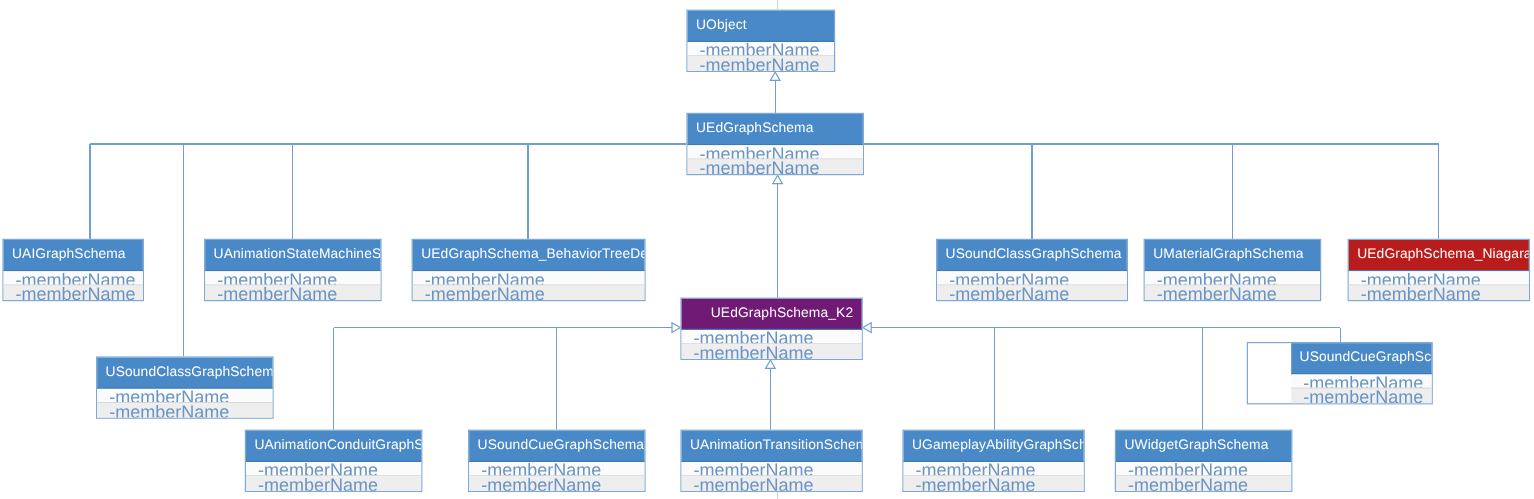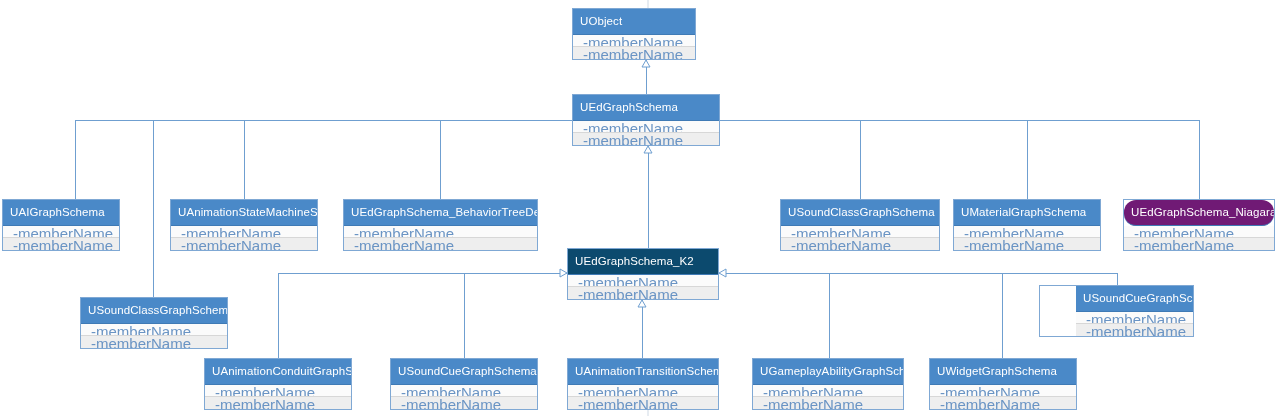--- a/index.html
+++ b/index.html
@@ -125,26 +125,26 @@
         <div class="uml-header" style="background: rgb(74, 137, 200); color: rgb(255, 255, 255);">USoundClassGraphSchema</div>
         <div class="uml-member m1" style="color: rgb(106, 148, 196); background: rgb(251, 251, 251);">-memberName</div>
         <div class="uml-member m2" style="color: rgb(106, 148, 196); background: rgb(238, 238, 238);">-memberName</div>
       </div>
       <div class="uml-class" style="left: 953px; top: 199px; width: 148px; border-color: rgb(127, 168, 212);">
         <div class="uml-header" style="background: rgb(74, 137, 200); color: rgb(255, 255, 255);">UMaterialGraphSchema</div>
         <div class="uml-member m1" style="color: rgb(106, 148, 196); background: rgb(251, 251, 251);">-memberName</div>
         <div class="uml-member m2" style="color: rgb(106, 148, 196); background: rgb(238, 238, 238);">-memberName</div>
       </div>
       <div class="uml-class" style="left: 1123px; top: 199px; width: 152px; border-color: rgb(127, 168, 212);">
-        <div class="uml-header" style="background: #701a75; color: rgb(255, 255, 255); border-radius: 12px;">UEdGraphSchema_Niagara</div>
+        <div class="uml-header" style="background: #b91c1c; color: rgb(255, 255, 255);">UEdGraphSchema_Niagara</div>
         <div class="uml-member m1" style="color: rgb(106, 148, 196); background: rgb(251, 251, 251);">-memberName</div>
         <div class="uml-member m2" style="color: rgb(106, 148, 196); background: rgb(238, 238, 238);">-memberName</div>
       </div>
       <div class="uml-class" style="left: 567px; top: 248px; width: 152px; border-color: rgb(127, 168, 212);">
-        <div class="uml-header" style="background: #0c4a6e; color: rgb(255, 255, 255);">UEdGraphSchema_K2</div>
+        <div class="uml-header" style="background: #701a75; color: rgb(255, 255, 255); text-align: right;">UEdGraphSchema_K2</div>
         <div class="uml-member m1" style="color: rgb(106, 148, 196); background: rgb(251, 251, 251);">-memberName</div>
         <div class="uml-member m2" style="color: rgb(106, 148, 196); background: rgb(238, 238, 238);">-memberName</div>
       </div>
       <div class="uml-class" style="left: 80px; top: 297px; width: 148px; border-color: rgb(127, 168, 212);">
         <div class="uml-header" style="background: rgb(74, 137, 200); color: rgb(255, 255, 255);">USoundClassGraphSchema</div>
         <div class="uml-member m1" style="color: rgb(106, 148, 196); background: rgb(251, 251, 251);">-memberName</div>
         <div class="uml-member m2" style="color: rgb(106, 148, 196); background: rgb(238, 238, 238);">-memberName</div>
       </div>
       <div class="uml-class" style="left: 1039px; top: 285px; width: 155px; border-color: rgb(127, 168, 212); padding-left: 36px;">
         <div class="uml-header" style="background: rgb(74, 137, 200); color: rgb(255, 255, 255);">USoundCueGraphSchema</div>

